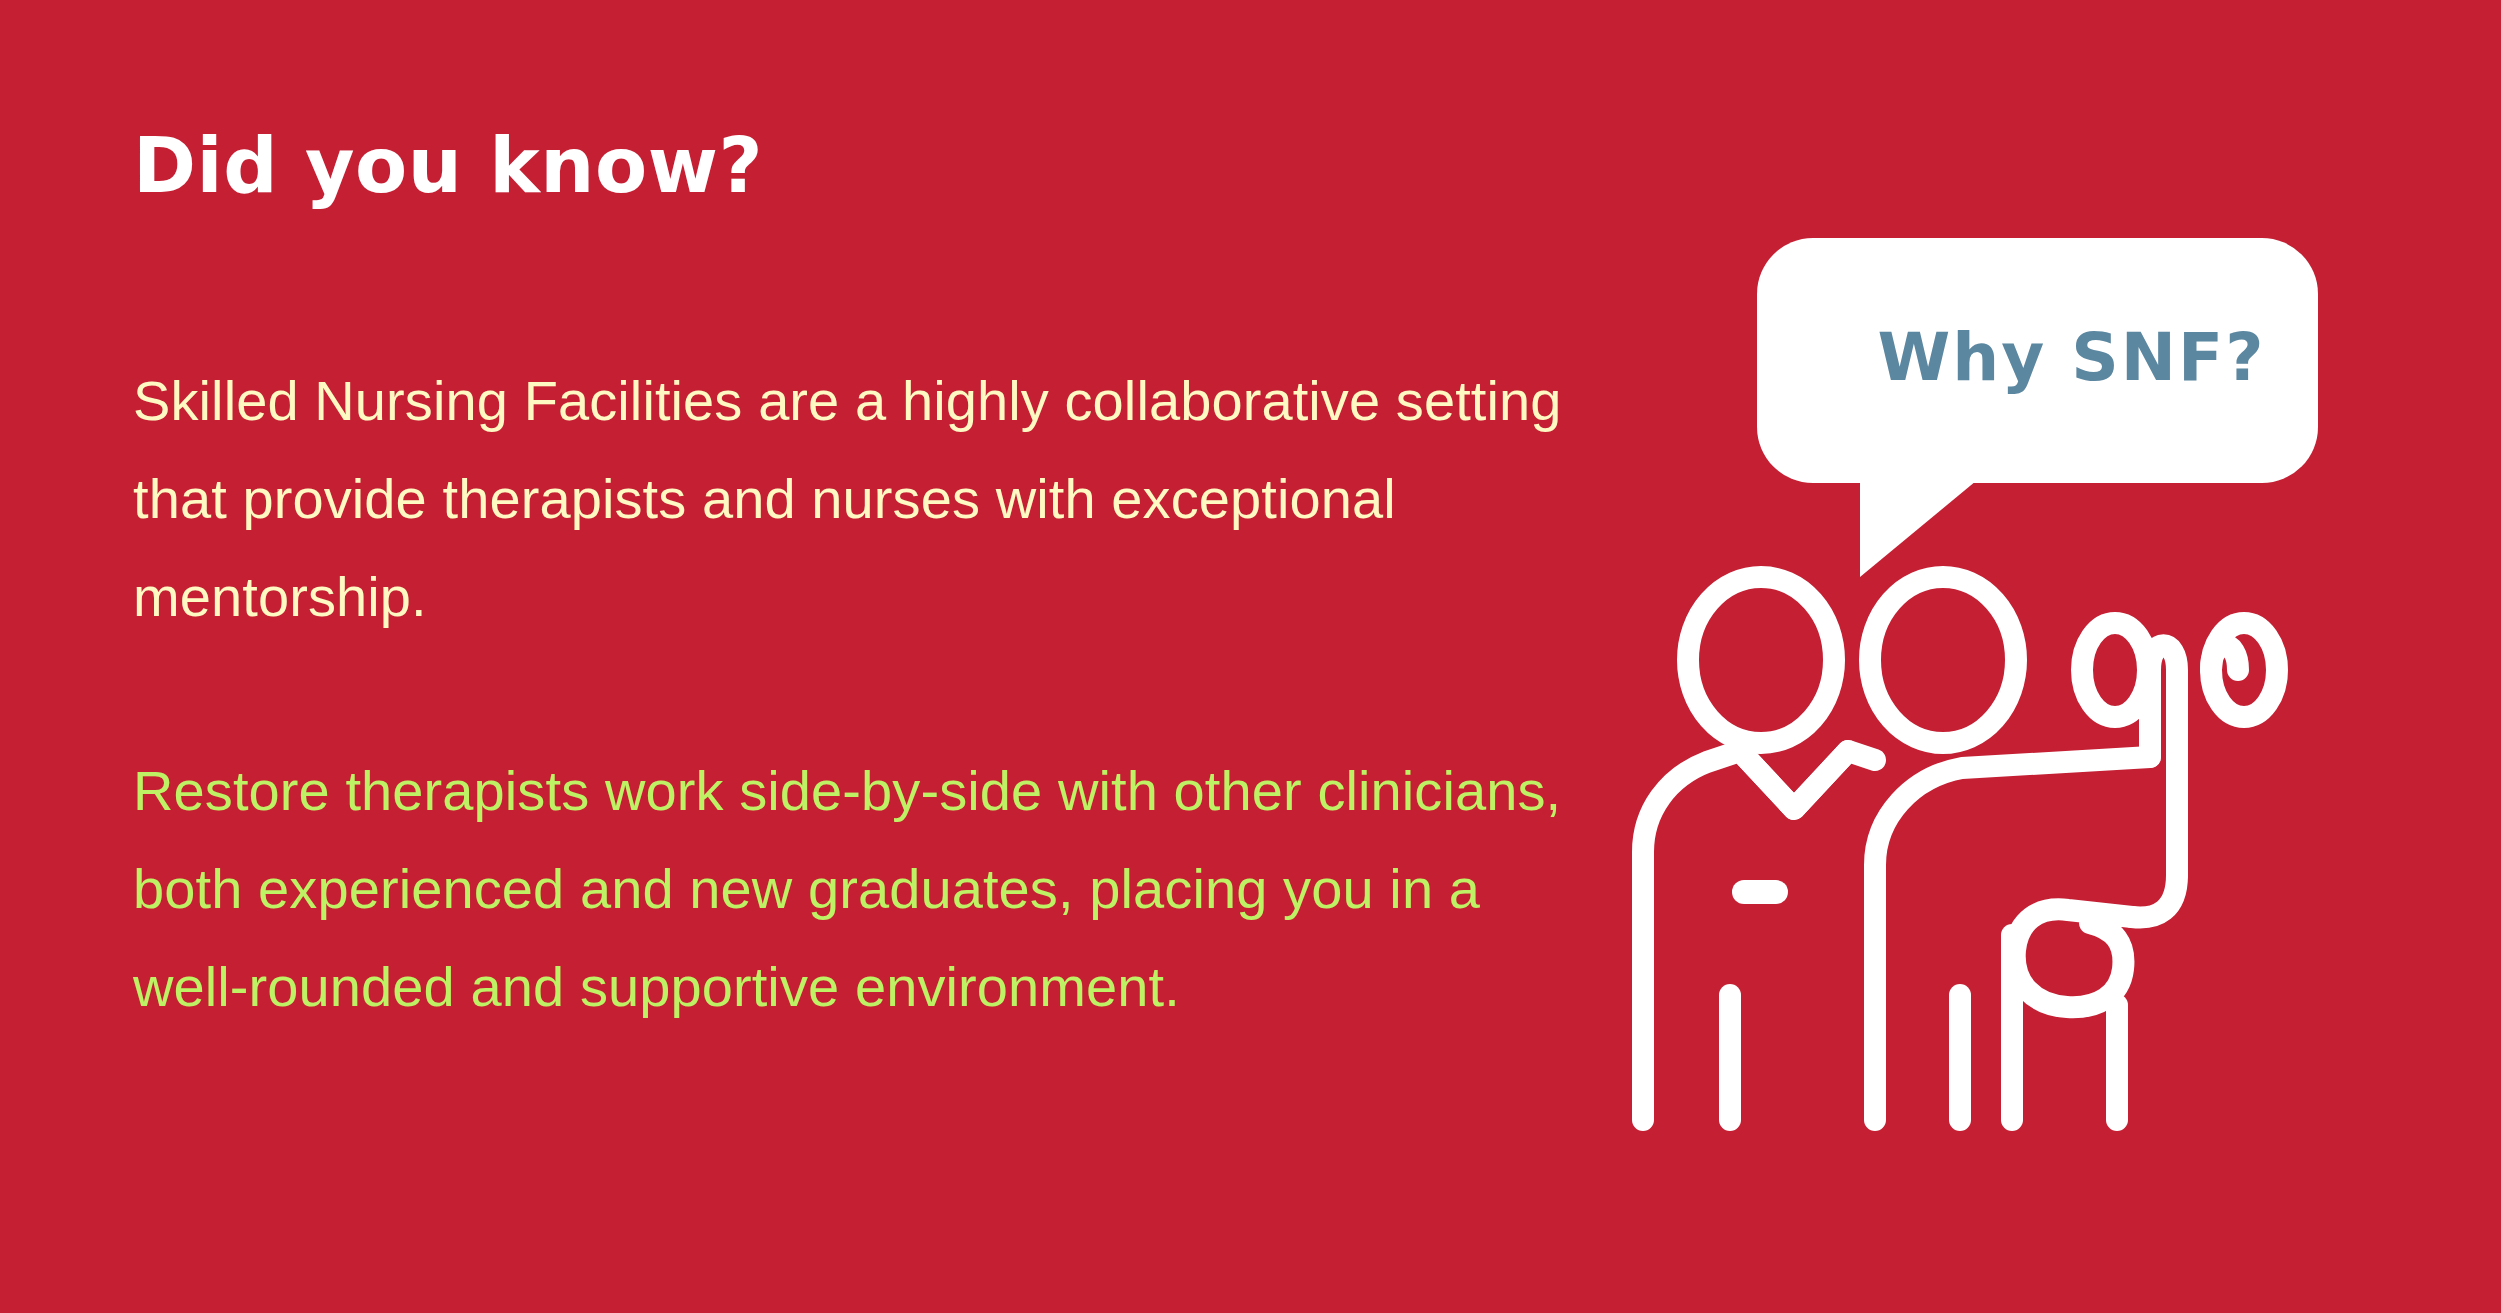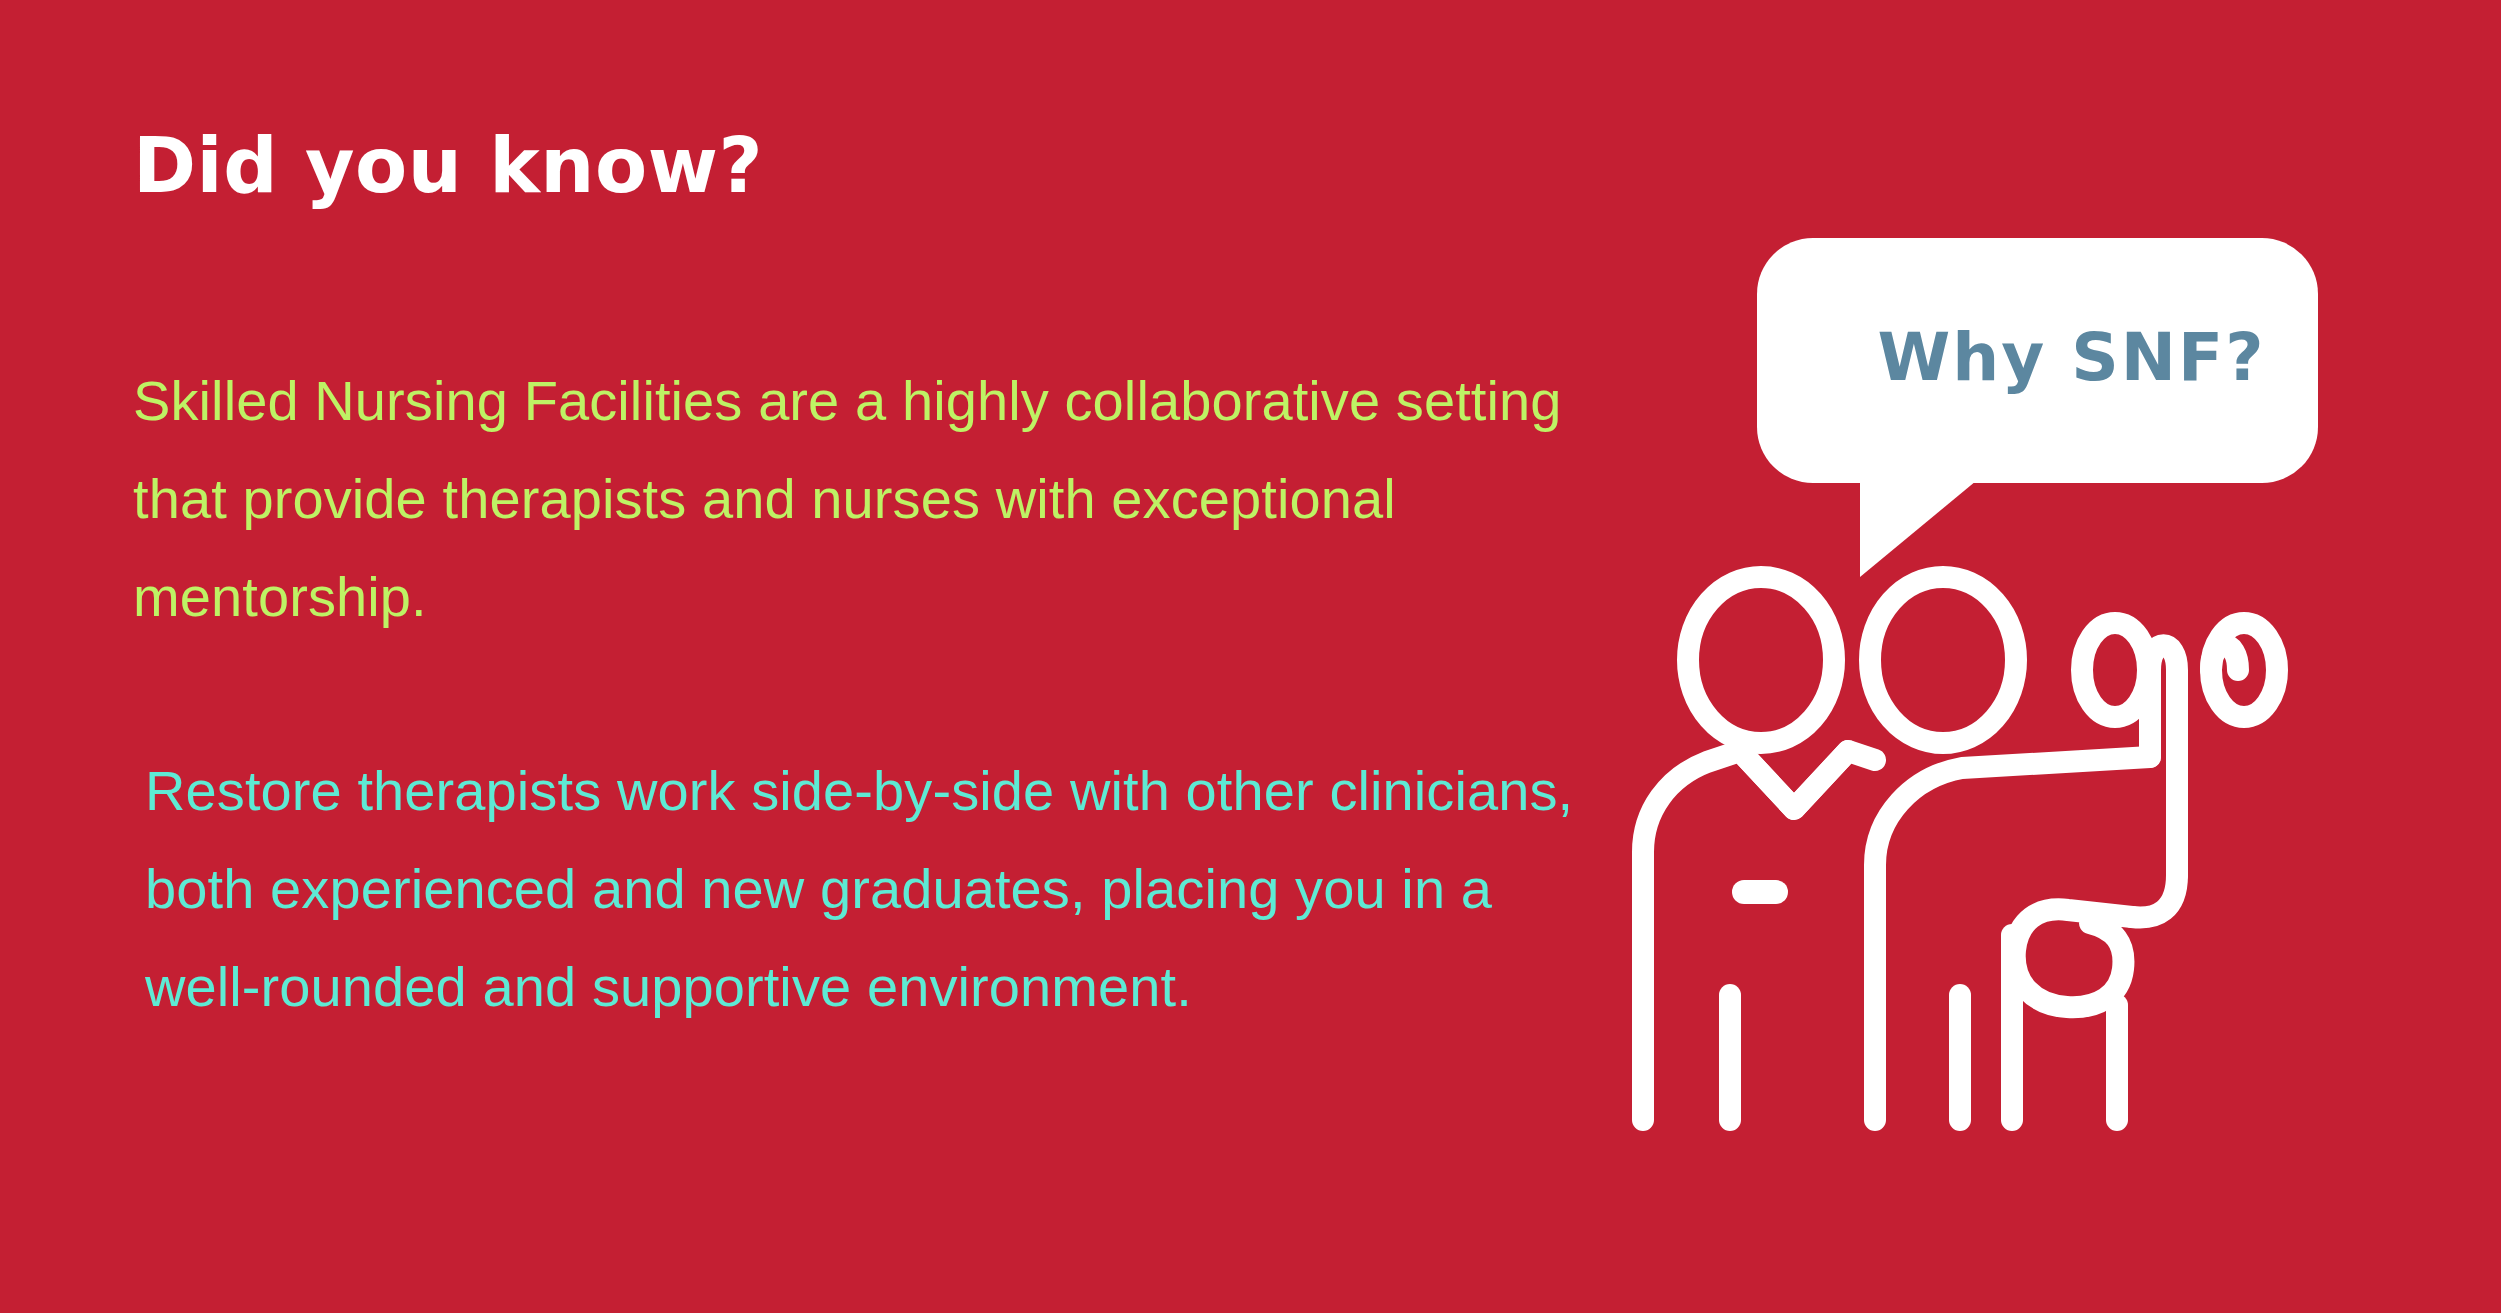--- a/index.html
+++ b/index.html
@@ -42,34 +42,34 @@
     letter-spacing: 0.5px;
     line-height: 1.05;
     white-space: nowrap;
   }
 
   #paragraph-1 {
     position: absolute;
     left: 0;
     top: 352px;
     width: 1510px;
-    color: #bef264;
+    color: #fef9c3;
     font-family: "Liberation Sans", sans-serif;
     font-size: 56px;
     font-weight: normal;
     line-height: 98px;
     letter-spacing: 0.1px;
   }
 
   #paragraph-2 {
     position: absolute;
-    left: 12px;
+    left: 0;
     top: 742px;
     width: 1470px;
-    color: #5eead4;
+    color: #bef264;
     font-family: "Liberation Sans", sans-serif;
     font-size: 56px;
     font-weight: normal;
     line-height: 98px;
     letter-spacing: 0.1px;
   }
 
   
   #illustration {
     position: absolute;

